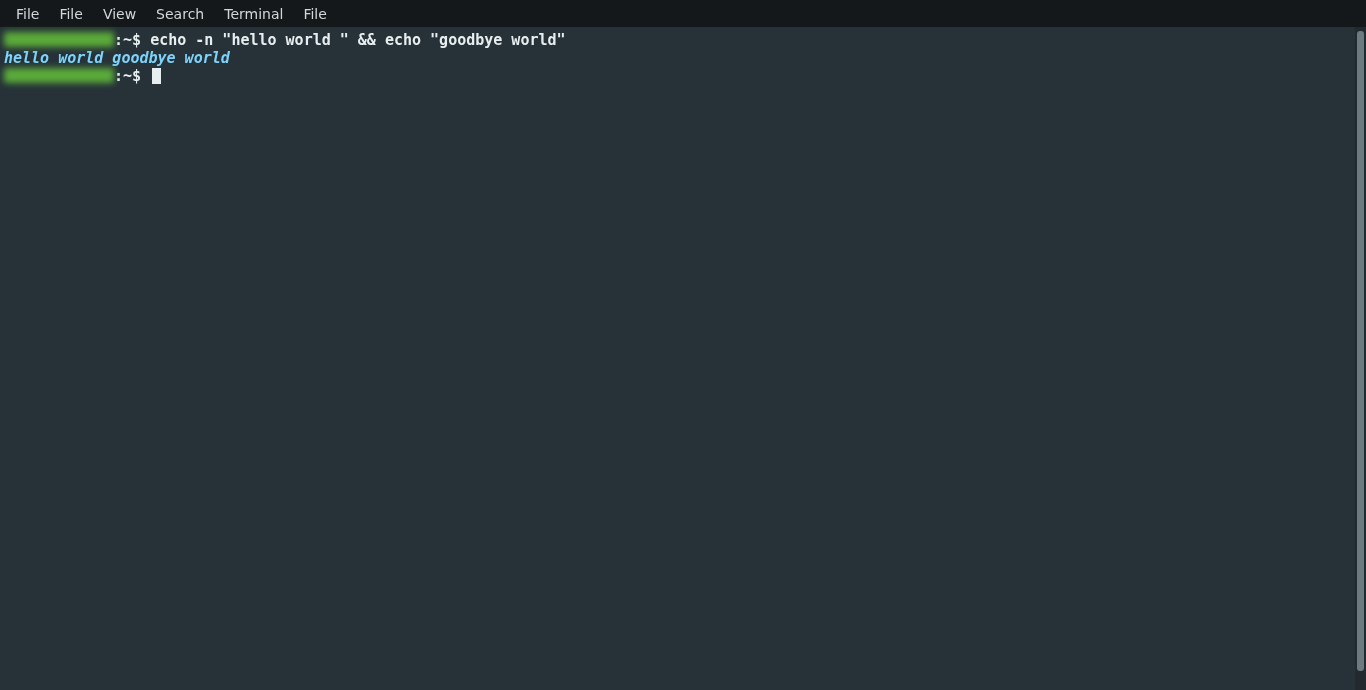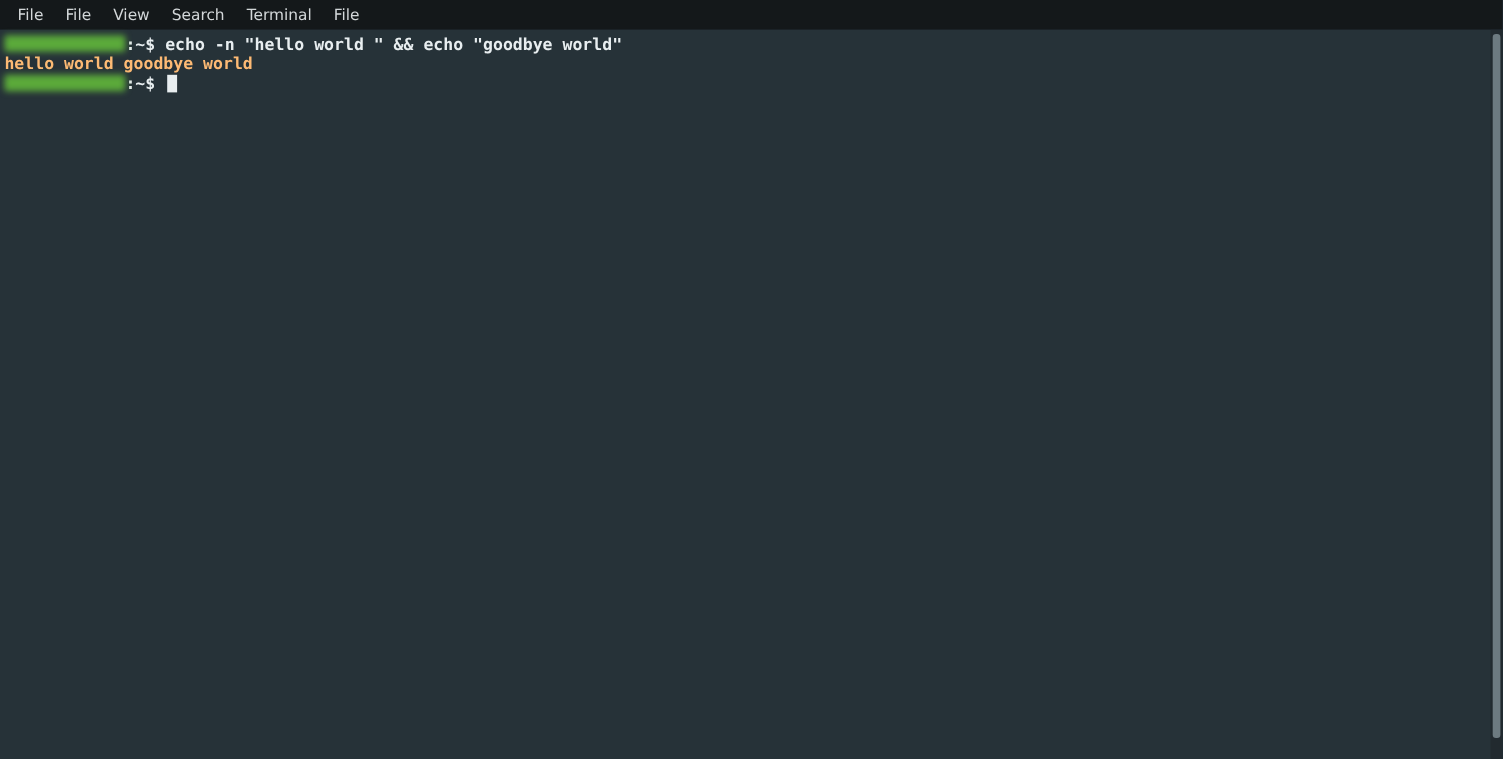--- a/index.html
+++ b/index.html
@@ -47,21 +47,21 @@
     vertical-align:-2px;
     border-radius:2px;
     background:#5baa3a;
     filter:blur(3px);
     margin-right:0px;
   }
   .prompt-sep{ color:#e8eef0; }
   .path{ color:#e8eef0; }
   .dollar{ color:#e8eef0; }
   .cmd{ color:#e8eef0; }
-  .out{ color:#fdba74; }
+  .out{ color:#7dd3fc;font-style:italic; }
   .cursor{
     display:inline-block;
     width:9px; height:16px;
     background:#e8eef0;
     vertical-align:-3px;
     margin-left:2px;
   }
   .scrollbar{
     width:11px;
     background:#222a2f;

